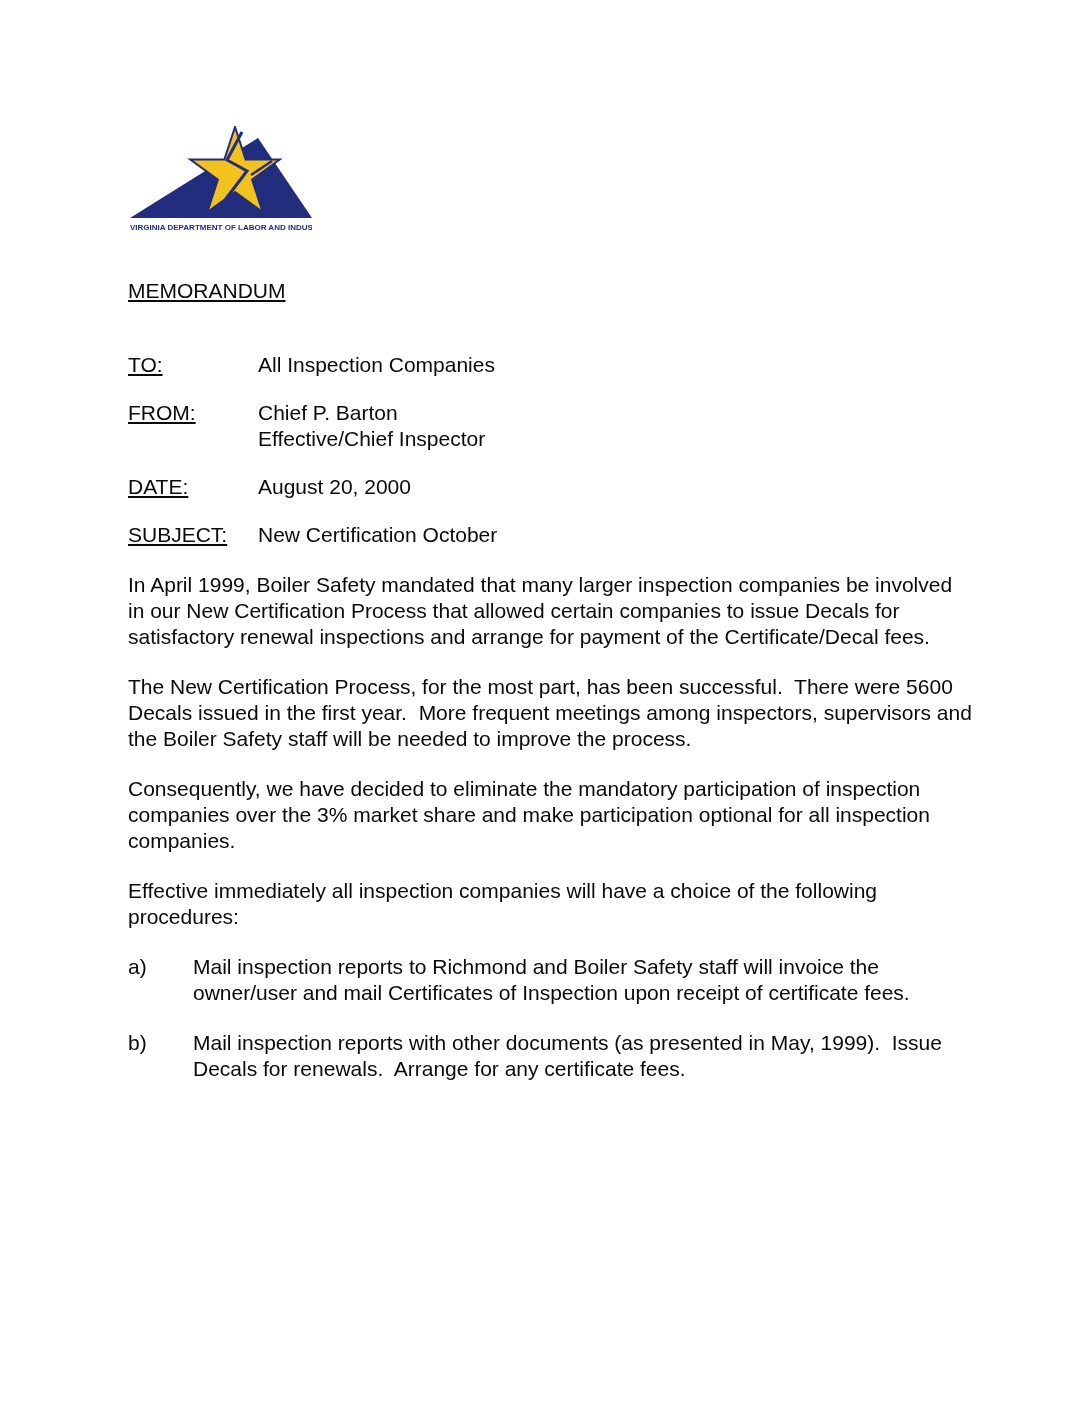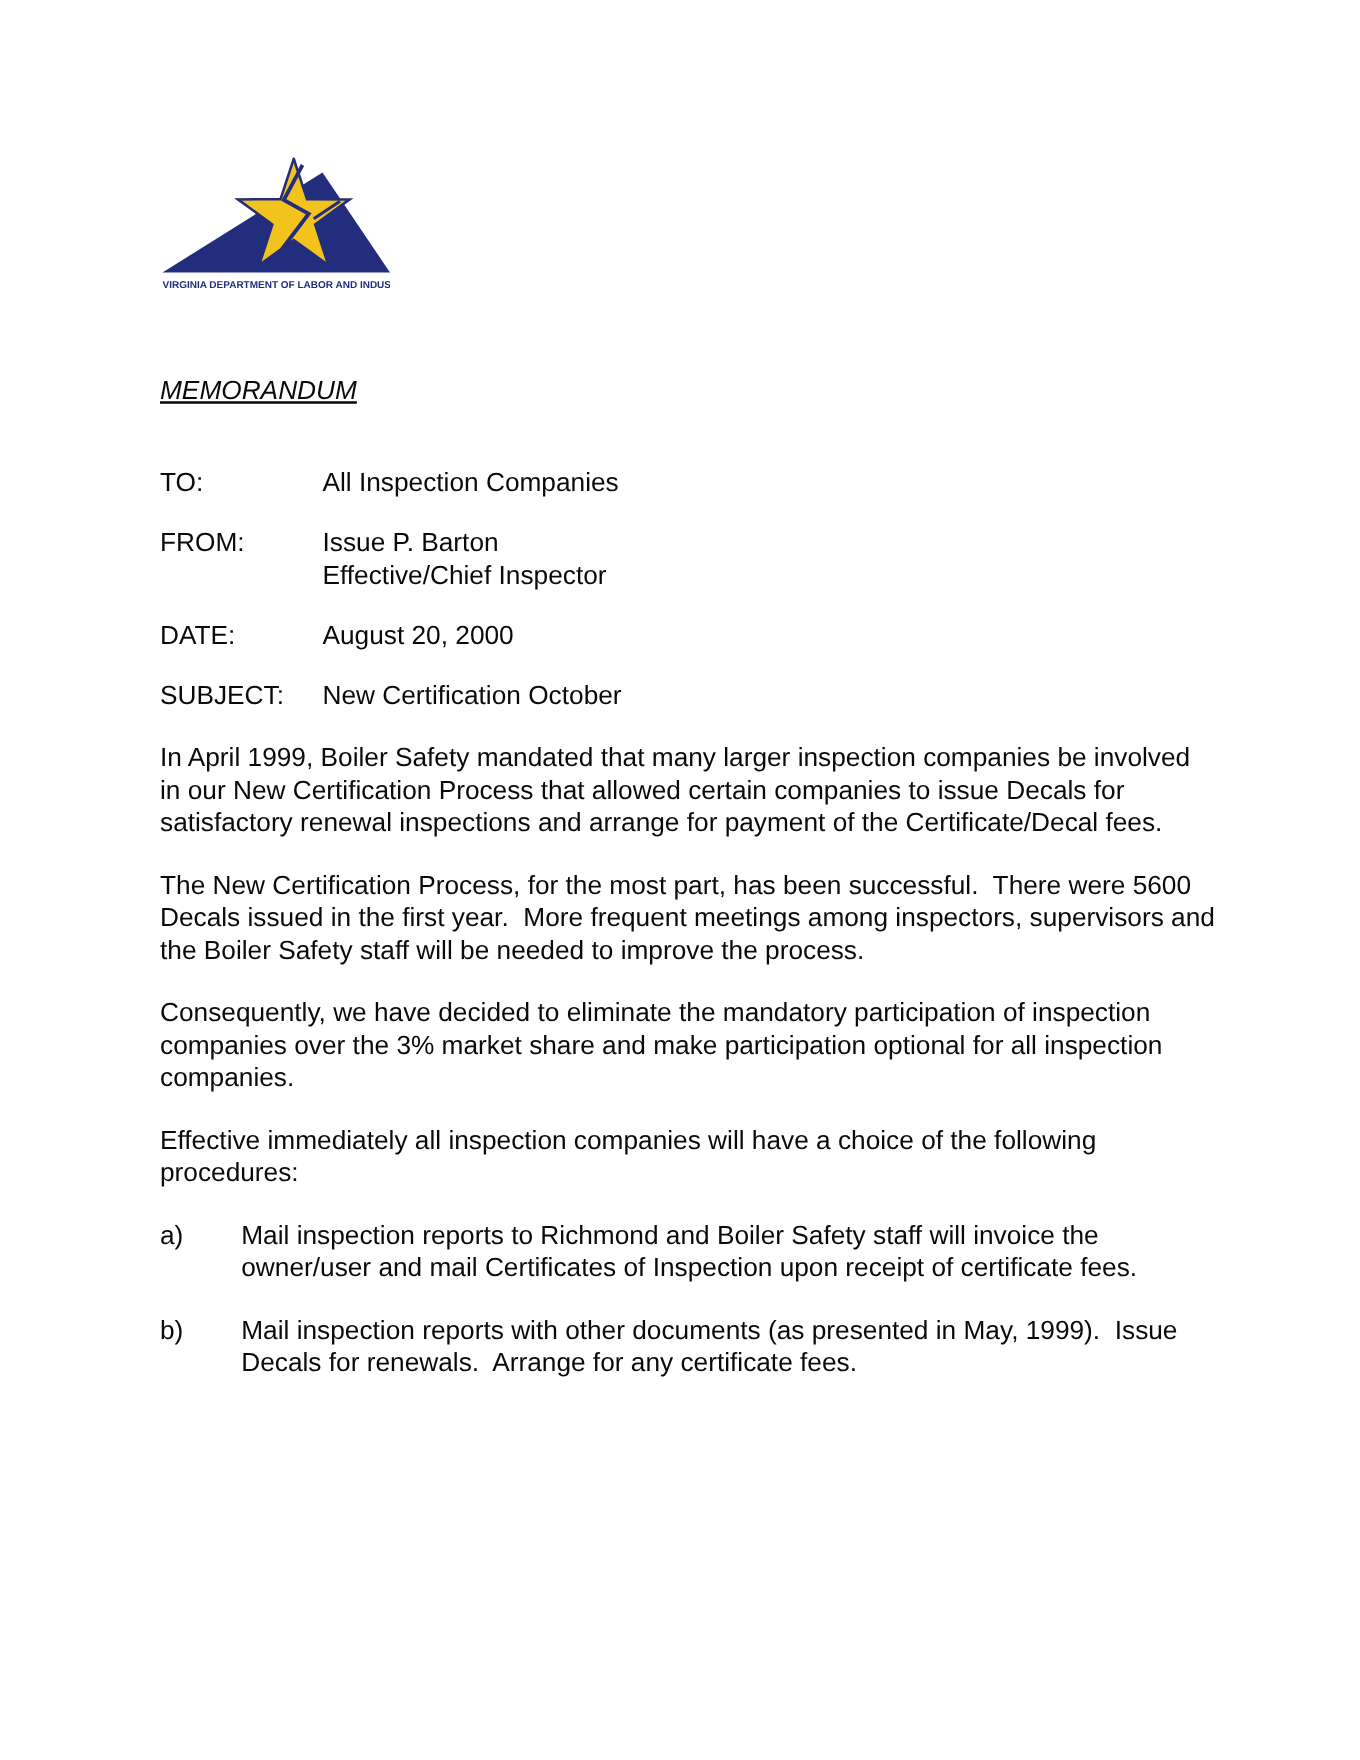--- a/index.html
+++ b/index.html
@@ -28,27 +28,26 @@
     line-height: 9px;
     font-weight: bold;
     color: #232d7e;
     white-space: nowrap;
     overflow: hidden;
   }
   .header-text { margin-left: 13px; padding-top: 21px; }
   .header-title, .header-code { white-space: nowrap; }
   .content { width: 844px; margin-left: 128px; }
   .memo-heading {
-    margin-top: 68px;
+    margin-top: 46px;
     text-decoration: underline;
-    font-style: italic;
   }
   .fields { margin-top: 48px; }
   .field-row { display: flex; margin-bottom: 22px; }
-  .field-label { flex: 0 0 130px; }
+  .field-label { flex: 0 0 130px; text-decoration: underline; }
   .field-value { flex: 1; }
   .body-paragraphs { margin-top: 24px; }
   .para {
     margin: 0 0 24px 0;
     white-space: pre-wrap;
   }
   .procedures { margin-top: 0; }
   .procedure { display: flex; margin-bottom: 24px; }
   .procedure-marker { flex: 0 0 65px; }
   .procedure-text { flex: 1; white-space: pre-wrap; }
@@ -79,21 +78,21 @@
     <div class="fields">
       <div class="field-row">
         <div class="field-label">TO:</div>
         <div class="field-value">
           <div>All Inspection Companies</div>
         </div>
       </div>
       <div class="field-row">
         <div class="field-label">FROM:</div>
         <div class="field-value">
-          <div>Issue P. Barton</div>
+          <div>Chief P. Barton</div>
           <div>Effective/Chief Inspector</div>
         </div>
       </div>
       <div class="field-row">
         <div class="field-label">DATE:</div>
         <div class="field-value">
           <div>August 20, 2000</div>
         </div>
       </div>
       <div class="field-row">

